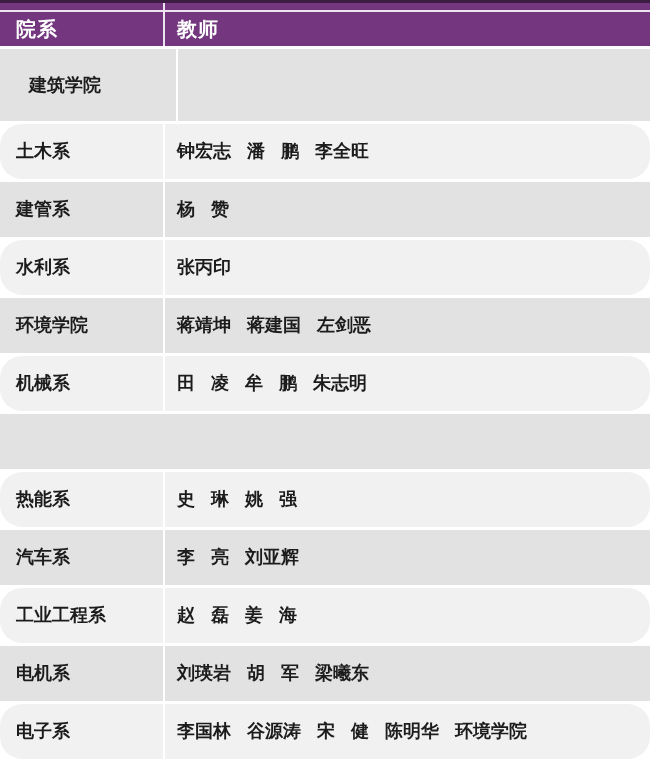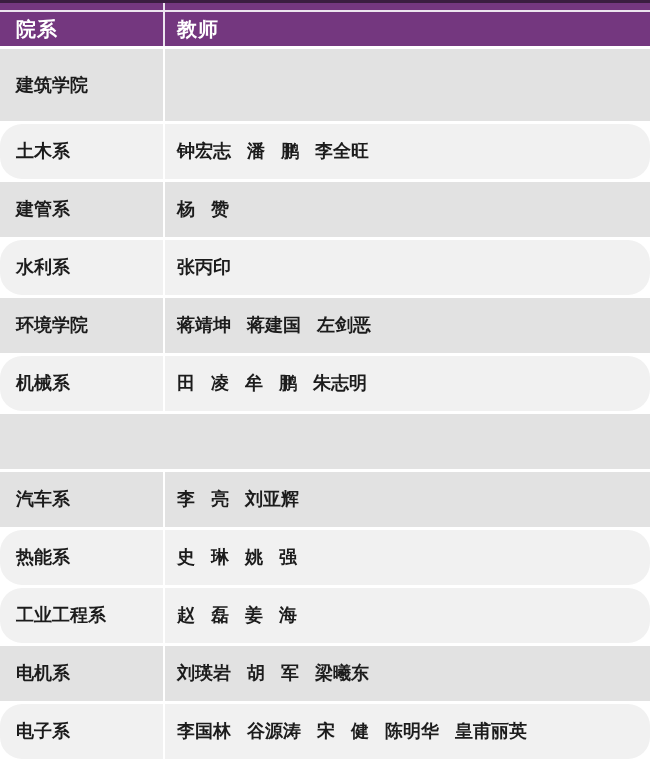--- a/index.html
+++ b/index.html
@@ -44,21 +44,21 @@
   .col-dept{width:165px;flex:0 0 165px;padding-left:16px;}
   .col-teachers{flex:1 1 auto;padding-left:12px;}
   .header-row .col-dept{border-right:2px solid var(--header-line);text-align:center;}
 
   
   .row{
     display:flex;
     min-height:55px;
     margin-top:3px;            
   }
-  .row.tall{min-height:72px;}
+  .row.tall{min-height:72px;padding-left:13px;}
   .row.odd{background:var(--row-odd-bg);}
   .row.even{background:var(--row-even-bg);border-radius:22px;}
   .cell{
     display:flex;align-items:center;
     color:var(--body-text);
     font-size:18px;font-weight:bold;
     line-height:1.45;
   }
   .row .col-dept{border-right:2px solid var(--divider);}
   .teachers-text{
@@ -112,48 +112,48 @@
   <div class="row even">
     <div class="cell col-dept">机械系</div>
     <div class="cell col-teachers">
         <span class="teachers-text">田 凌 牟 鹏 朱志明</span>
       </div>
   </div>
 
   <div class="row odd">
   </div>
 
+  <div class="row even">
+    <div class="cell col-dept">热能系</div>
+    <div class="cell col-teachers">
+        <span class="teachers-text">史 琳 姚 强</span>
+      </div>
+  </div>
+
   <div class="row odd">
     <div class="cell col-dept">汽车系</div>
     <div class="cell col-teachers">
         <span class="teachers-text">李 亮 刘亚辉</span>
-      </div>
-  </div>
-
-  <div class="row even">
-    <div class="cell col-dept">热能系</div>
-    <div class="cell col-teachers">
-        <span class="teachers-text">史 琳 姚 强</span>
       </div>
   </div>
 
   <div class="row even">
     <div class="cell col-dept">工业工程系</div>
     <div class="cell col-teachers">
         <span class="teachers-text">赵 磊 姜 海</span>
       </div>
   </div>
 
   <div class="row odd">
     <div class="cell col-dept">电机系</div>
     <div class="cell col-teachers">
         <span class="teachers-text">刘瑛岩 胡 军 梁曦东</span>
       </div>
   </div>
 
   <div class="row even">
     <div class="cell col-dept">电子系</div>
     <div class="cell col-teachers">
-        <span class="teachers-text">李国林 谷源涛 宋 健 陈明华 皇甫丽英</span>
+        <span class="teachers-text">李国林 谷源涛 宋 健 陈明华 环境学院</span>
       </div>
   </div>
 
 </div>
 
 </body></html>

